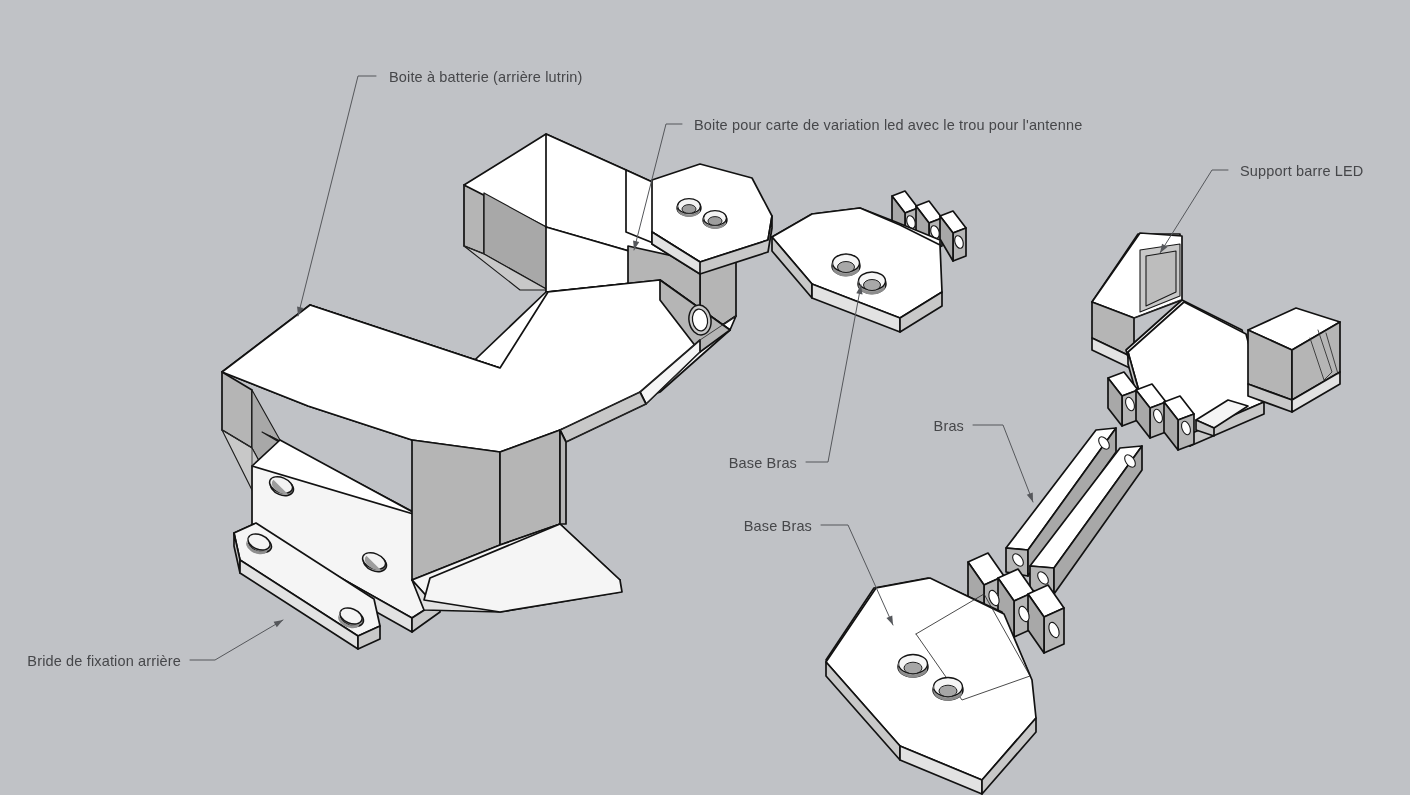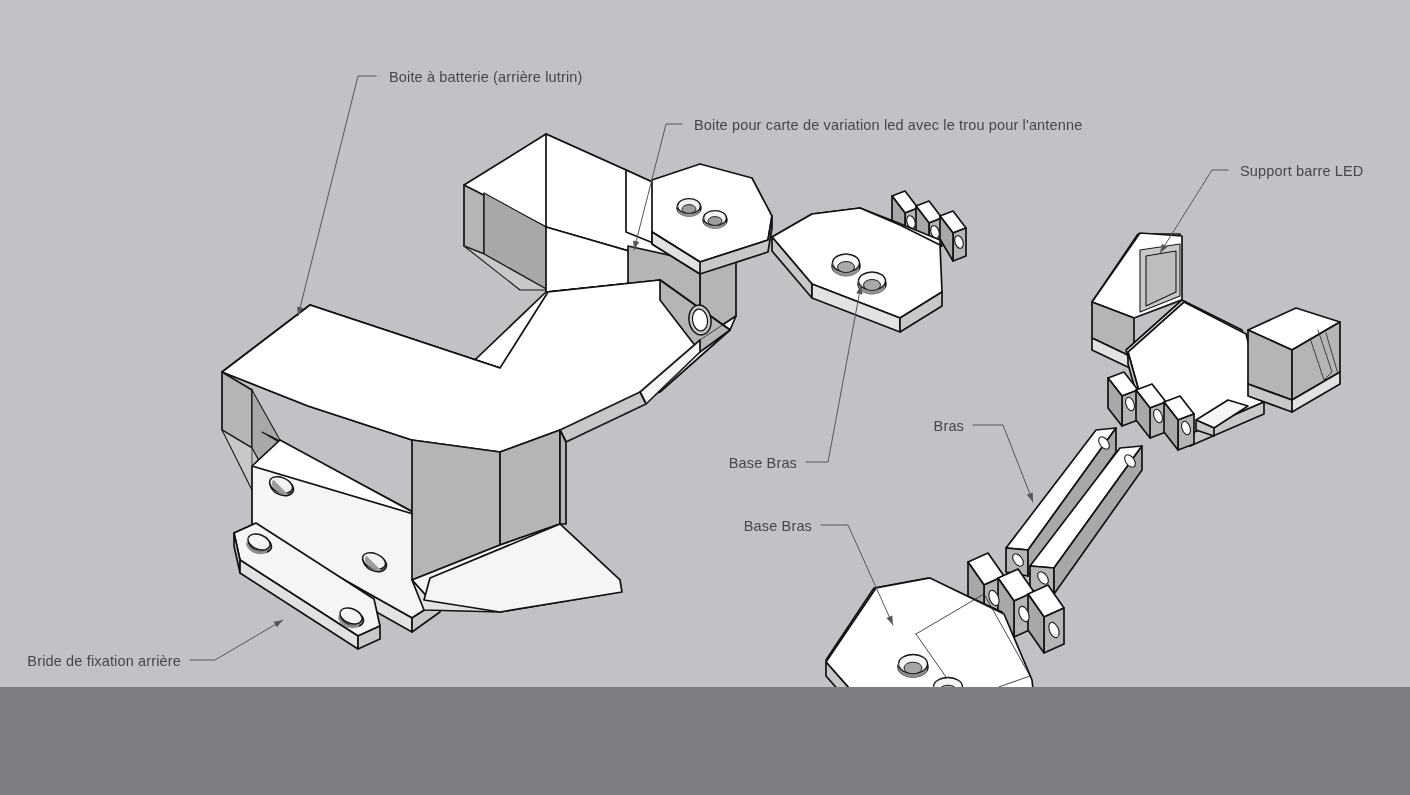--- a/index.html
+++ b/index.html
@@ -7,21 +7,21 @@
     margin: 0;
     padding: 0;
     background: #7d7f84;
   }
   body {
     font-family: "Liberation Sans", sans-serif;
   }
   #stage {
     position: relative;
     width: 1410px;
-    height: 687px;
+    height: 795px;
     background: #c0c2c6;
     overflow: hidden;
   }
   #stage svg {
     position: absolute;
     left: 0;
     top: 0;
   }
   .lbl {
     font-family: "Liberation Sans", sans-serif;

